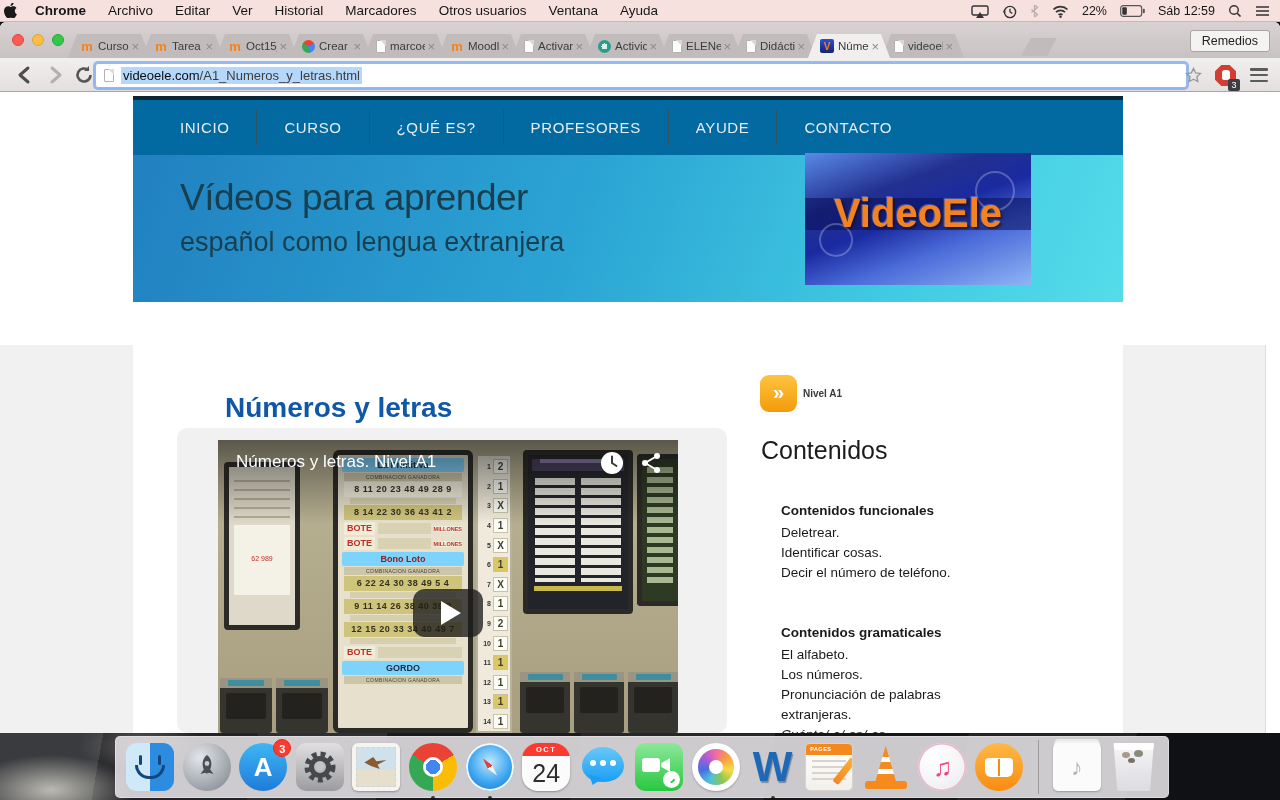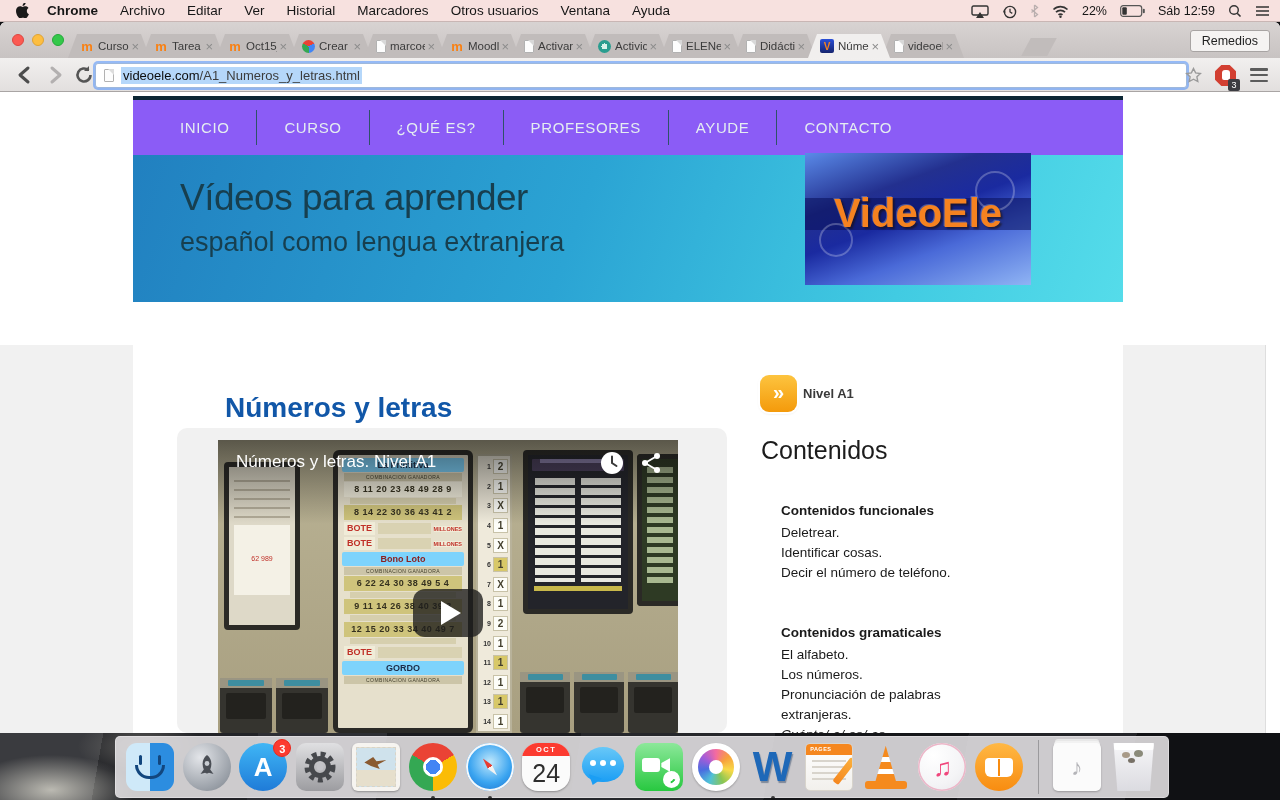--- a/index.html
+++ b/index.html
@@ -1,20 +1,20 @@
 <!DOCTYPE html>
 <html><head>
 <meta charset="utf-8">
 <style>
   * { margin:0; padding:0; box-sizing:border-box; }
   html,body { width:1280px; height:800px; overflow:hidden; font-family:"Liberation Sans",sans-serif; background:#101114; }
 
   
   #menubar { position:absolute; left:0; top:0; width:1280px; height:22px; background:#f7e1df;
-    display:flex; align-items:center; padding-left:16px; gap:0; font-size:13.5px; color:#161616;
+    display:flex; align-items:center; padding-left:4px; gap:0; font-size:13.5px; color:#161616;
     border-bottom:1px solid #c9b6b4; z-index:50; }
   #menubar .apple { margin-right:18px; display:flex; align-items:center; }
   #menubar .mb-app { font-weight:bold; margin-right:22px; }
   #menubar-items { display:flex; gap:22px; }
   #mb-right { position:absolute; right:10px; top:0; height:22px; display:flex; align-items:center; gap:13px; font-size:12.5px; }
   #mb-right svg { display:block; }
 
   
   #window { position:absolute; left:0; top:22px; width:1280px; height:711px; border-radius:6px 6px 0 0; overflow:hidden; background:#fff; box-shadow:0 6px 18px rgba(0,0,0,.45); }
 
@@ -59,21 +59,21 @@
   #chrome-menu { position:absolute; right:12px; top:10px; width:18px; height:14px; display:flex; flex-direction:column; justify-content:space-between; }
   #chrome-menu i { display:block; height:2.5px; background:#5c5c5c; border-radius:1px; }
 
   
   #page { position:absolute; left:0; top:70px; width:1280px; height:641px; background:#fff; overflow:hidden; }
   .gray-side { position:absolute; top:253px; height:388px; background:#f1f1f1; }
   #gray-l { left:0; width:133px; }
   #gray-r { left:1123px; width:142px; }
   #scroll-line { position:absolute; left:1265px; top:253px; width:1px; height:388px; background:#dedede; }
 
-  #site-nav { position:absolute; left:133px; top:4px; width:990px; height:59px; background:#8b5cf6; border-top:4px solid #0b2634;
+  #site-nav { position:absolute; left:133px; top:4px; width:990px; height:59px; background:#0369a1; border-top:4px solid #0b2634;
     display:flex; align-items:center; padding-left:20px; }
   .nav-item { color:#e4edf1; font-size:15px; letter-spacing:.6px; padding:9px 27px; border-right:1px solid #2e5268; }
   .nav-item:last-child { border-right:none; }
 
   #banner { position:absolute; left:133px; top:63px; width:990px; height:147px;
     background:linear-gradient(110deg,#2180c0 0%,#2ba4d4 45%,#41cbe2 78%,#55dcea 100%); }
   #banner-title { position:absolute; left:47px; top:22px; font-size:37px; color:#173f4f; letter-spacing:-.5px; }
   #banner-subtitle { position:absolute; left:47px; top:72px; font-size:27px; color:#173f4f; }
   #logo { position:absolute; left:672px; top:-2px; width:226px; height:132px; overflow:hidden;
     background:linear-gradient(160deg,#5a8ae8 0%,#23308f 30%,#1a2aa0 48%,#4a6ad8 68%,#8fb4f4 100%); }
@@ -130,21 +130,21 @@
   #v-clock { position:absolute; left:382px; top:11px; }
   #v-share { position:absolute; left:421px; top:11px; }
   #v-play { position:absolute; left:195px; top:149px; width:70px; height:48px; background:rgba(28,28,28,.78); border-radius:12px;
     display:flex; align-items:center; justify-content:center; }
   #v-play i { display:block; width:0; height:0; border-left:20px solid #fff; border-top:12px solid transparent; border-bottom:12px solid transparent; margin-left:5px; }
 
   
   #level-icon { position:absolute; left:760px; top:283px; width:37px; height:37px; border-radius:9px;
     background:linear-gradient(#fdc43f,#f49a0b); box-shadow:0 0 0 2px #fff, 0 1px 3px rgba(0,0,0,.25);
     color:#fff; font-size:20px; font-weight:bold; text-align:center; line-height:34px; }
-  #level-label { position:absolute; left:803px; top:283px; height:37px; line-height:37px; font-size:13px; font-weight:bold; color:#3a3a3a; }
+  #level-label { position:absolute; left:803px; top:283px; height:37px; line-height:37px; font-size:10px; font-weight:bold; color:#3a3a3a; }
   #contents-heading { position:absolute; left:761px; top:344px; font-size:25px; color:#1c1c1c; }
   .sb-sec { position:absolute; left:781px; width:205px; font-size:13.5px; color:#1a1a1a; line-height:20px; }
   #sb-sec1 { top:409px; }
   #sb-sec2 { top:531px; }
   .sb-title { font-weight:bold; margin-bottom:2px; }
   .sb-italic { font-style:italic; }
 
   
   #desk { position:absolute; left:0; top:733px; width:1280px; height:67px;
     background:

